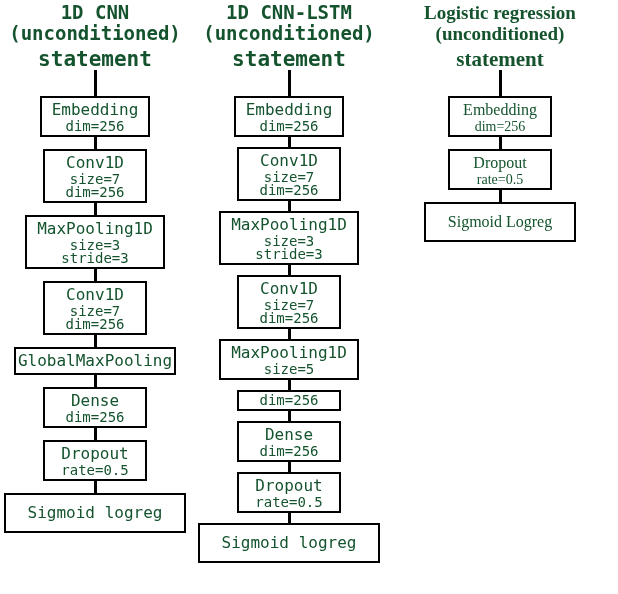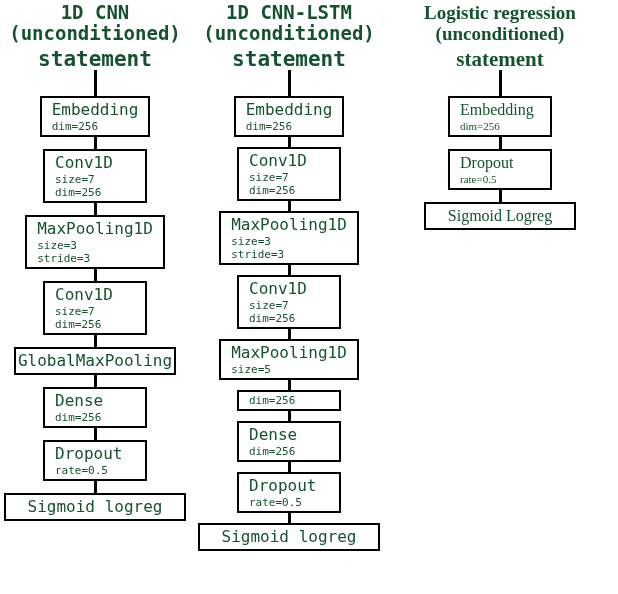--- a/index.html
+++ b/index.html
@@ -31,25 +31,26 @@
   .connector.long { height:26px; margin-top:2px; }
   #col2 .connector { height:10px; }
   #col2 .connector.long { height:26px; }
 
   .node {
     box-sizing:border-box;
     border:2px solid #000000;
     background:#ffffff;
     min-width:104px;
     padding:2px 10px;
+    text-align:center;
   }
   .node .label { font-size:16px; line-height:20px; white-space:nowrap; }
-  .node .param { font-size:11px; line-height:13px; white-space:nowrap; }
+  .node .param { font-size:14px; line-height:13px; white-space:nowrap; }
   .node.single { min-width:0; padding:2px 2px; }
-  .node.single.lg { padding:2px 22px; }
+  .node.single.lg { padding:8px 22px; }
 </style>
 </head>
 <body>
 
 <div id="canvas">
 
   <section class="col" id="col1">
     <div class="title-line">1D CNN</div>
     <div class="title-line">(unconditioned)</div>
     <div class="statement">statement</div>

